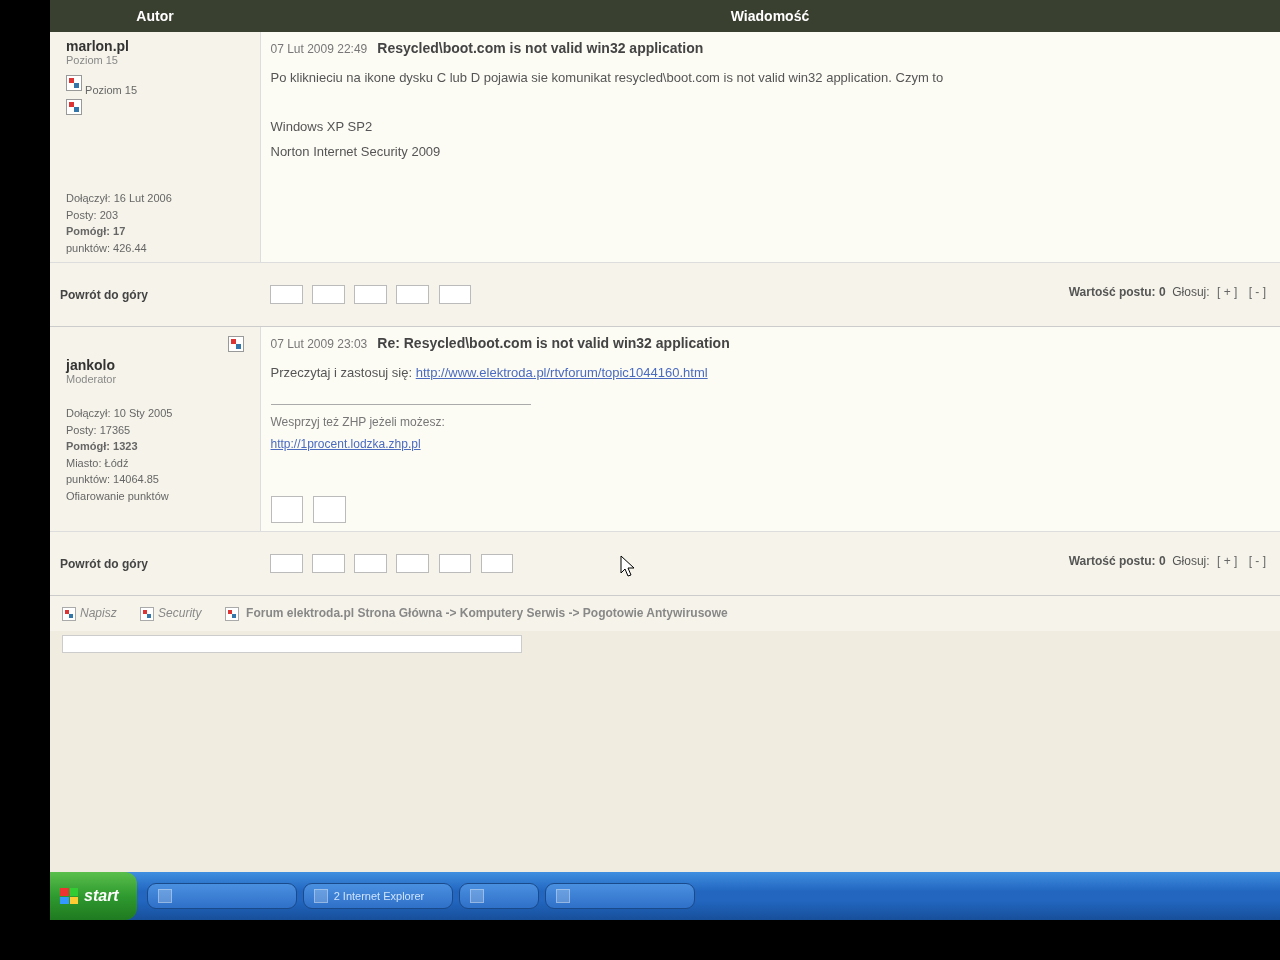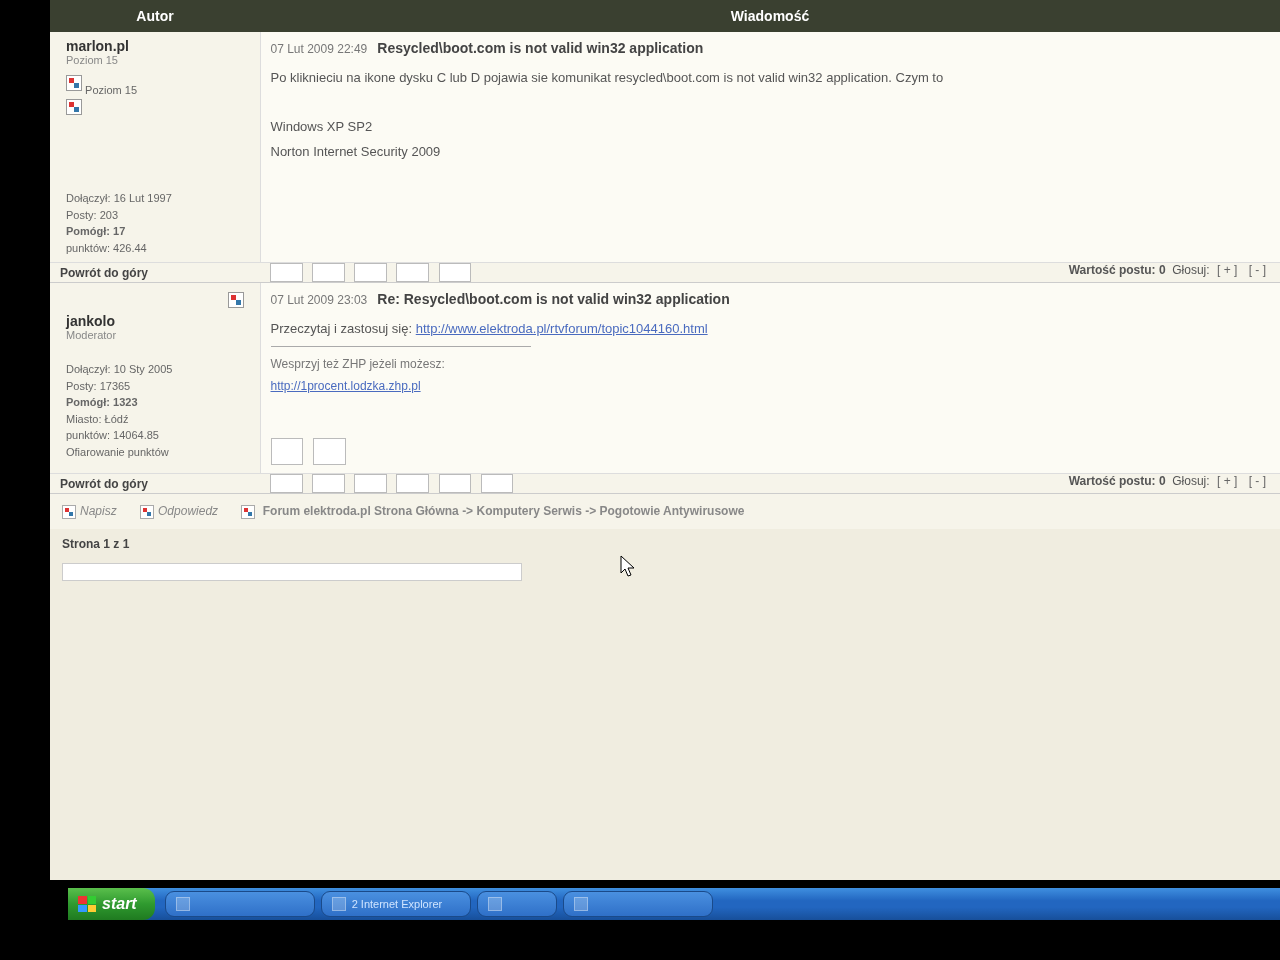--- a/index.html
+++ b/index.html
@@ -90,30 +90,30 @@
     font-size: 14px;
   }
   .post-body {
     color: #555;
     line-height: 1.9;
     font-size: 13px;
   }
   .post-body a, .sig a { color: #4a6bbf; text-decoration: underline; }
   .sig {
     border-top: 1px solid #aaa;
-    margin-top: 4px;
+    margin-top: 18px;
     padding-top: 6px;
     color: #777;
     font-size: 12px;
     width: 260px;
   }
   .footer-row td {
     background: #f6f4ea;
     border-bottom: 1px solid #ccc;
-    padding: 0 10px;
+    padding: 22px 10px;
     color: #555;
     font-size: 12px;
   }
   .back-top {
     font-weight: bold;
     font-size: 12px;
     color: #444;
   }
   .mini-btn {
     display: inline-block;
@@ -154,23 +154,23 @@
   .pager-bar {
     margin: 4px 12px;
     height: 18px;
     width: 460px;
     border: 1px solid #ccc;
     background: #fff;
   }
   
   .taskbar {
     position: absolute;
-    left: 68px; right: 0;
+    left: 50px; right: 0;
     bottom: 40px;
-    height: 32px;
+    height: 48px;
     background: linear-gradient(#3f8fe0, #2266c0 40%, #2266c0 60%, #174f9a);
     display: flex;
     align-items: center;
     font-size: 12px;
     color: #fff;
   }
   .start-btn {
     height: 100%;
     display: flex;
     align-items: center;
@@ -231,21 +231,21 @@
       </tr>
 
       <tr>
         <td class="author-cell author-col">
           <div class="author-name">marlon.pl</div>
           <div class="author-rank">Poziom 15</div>
           <div><span class="avatar-box"></span>
                <span>Poziom 15</span></div>
           <div><span class="avatar-box"></span></div>
           <div style="height:70px"></div>
-          <div class="stat-line"><span>Dołączył:</span> <span>16 Lut 1997</span></div>
+          <div class="stat-line"><span>Dołączył:</span> <span>16 Lut 2006</span></div>
           <div class="stat-line"><span>Posty:</span> <span>203</span></div>
           <div class="stat-line stat-bold"><span>Pomógł:</span> <span>17</span></div>
           <div class="stat-line"><span>punktów:</span> <span>426.44</span></div>
         </td>
         <td class="post-td">
           <div class="post-meta">
             <span>07 Lut 2009 22:49</span>&nbsp;&nbsp;
             <span class="post-title">Resycled\boot.com is not valid win32 application</span>
           </div>
           <div class="post-body">
@@ -327,26 +327,25 @@
         </td>
       </tr>
     </tbody>
       </table>
 
     <div class="bottom-nav">
       <span class="nav-link">
         <span class="nav-icon"></span><span>Napisz</span>
       </span>
       <span class="nav-link">
-        <span class="nav-icon"></span><span>Odpowiedz</span>
+        <span class="nav-icon"></span><span>Security</span>
       </span>
       <span class="nav-icon"></span>
       <span class="breadcrumb">Forum elektroda.pl Strona Główna -&gt; Komputery Serwis -&gt; Pogotowie Antywirusowe</span>
     </div>
-    <div class="page-label">Strona 1 z 1</div>
     <div class="pager-bar"></div>
   </div>
 </div>
 
 <div class="cursor">
   <svg width="18" height="24" viewBox="0 0 18 24">
     <path d="M1,1 L1,18 L5,14 L8,21 L11,20 L8,13 L14,13 Z" fill="#fff" stroke="#000" stroke-width="1"></path>
   </svg>
 </div>
 

